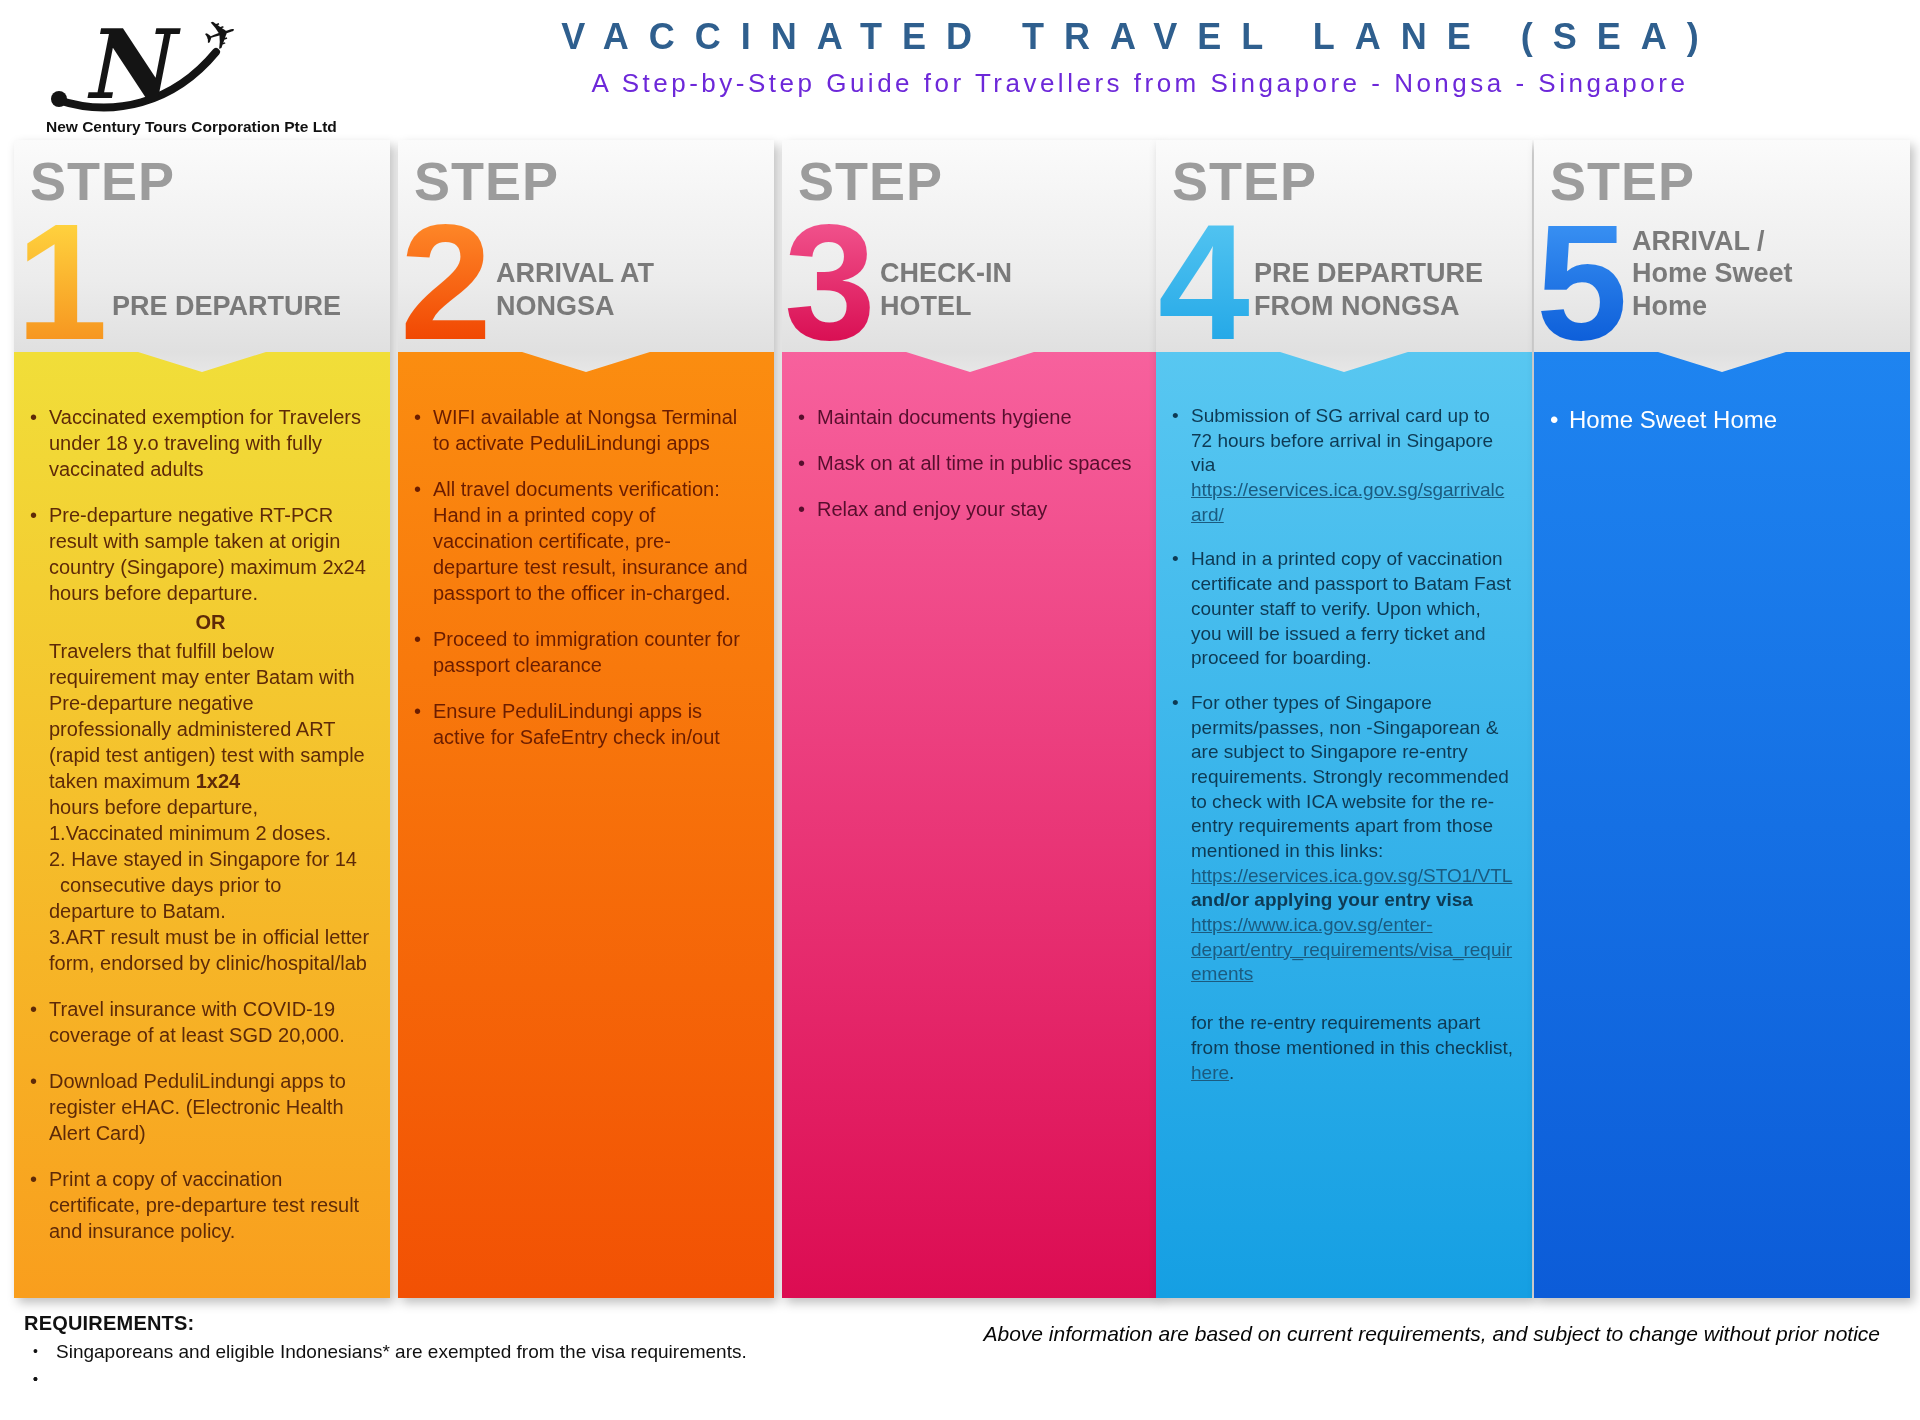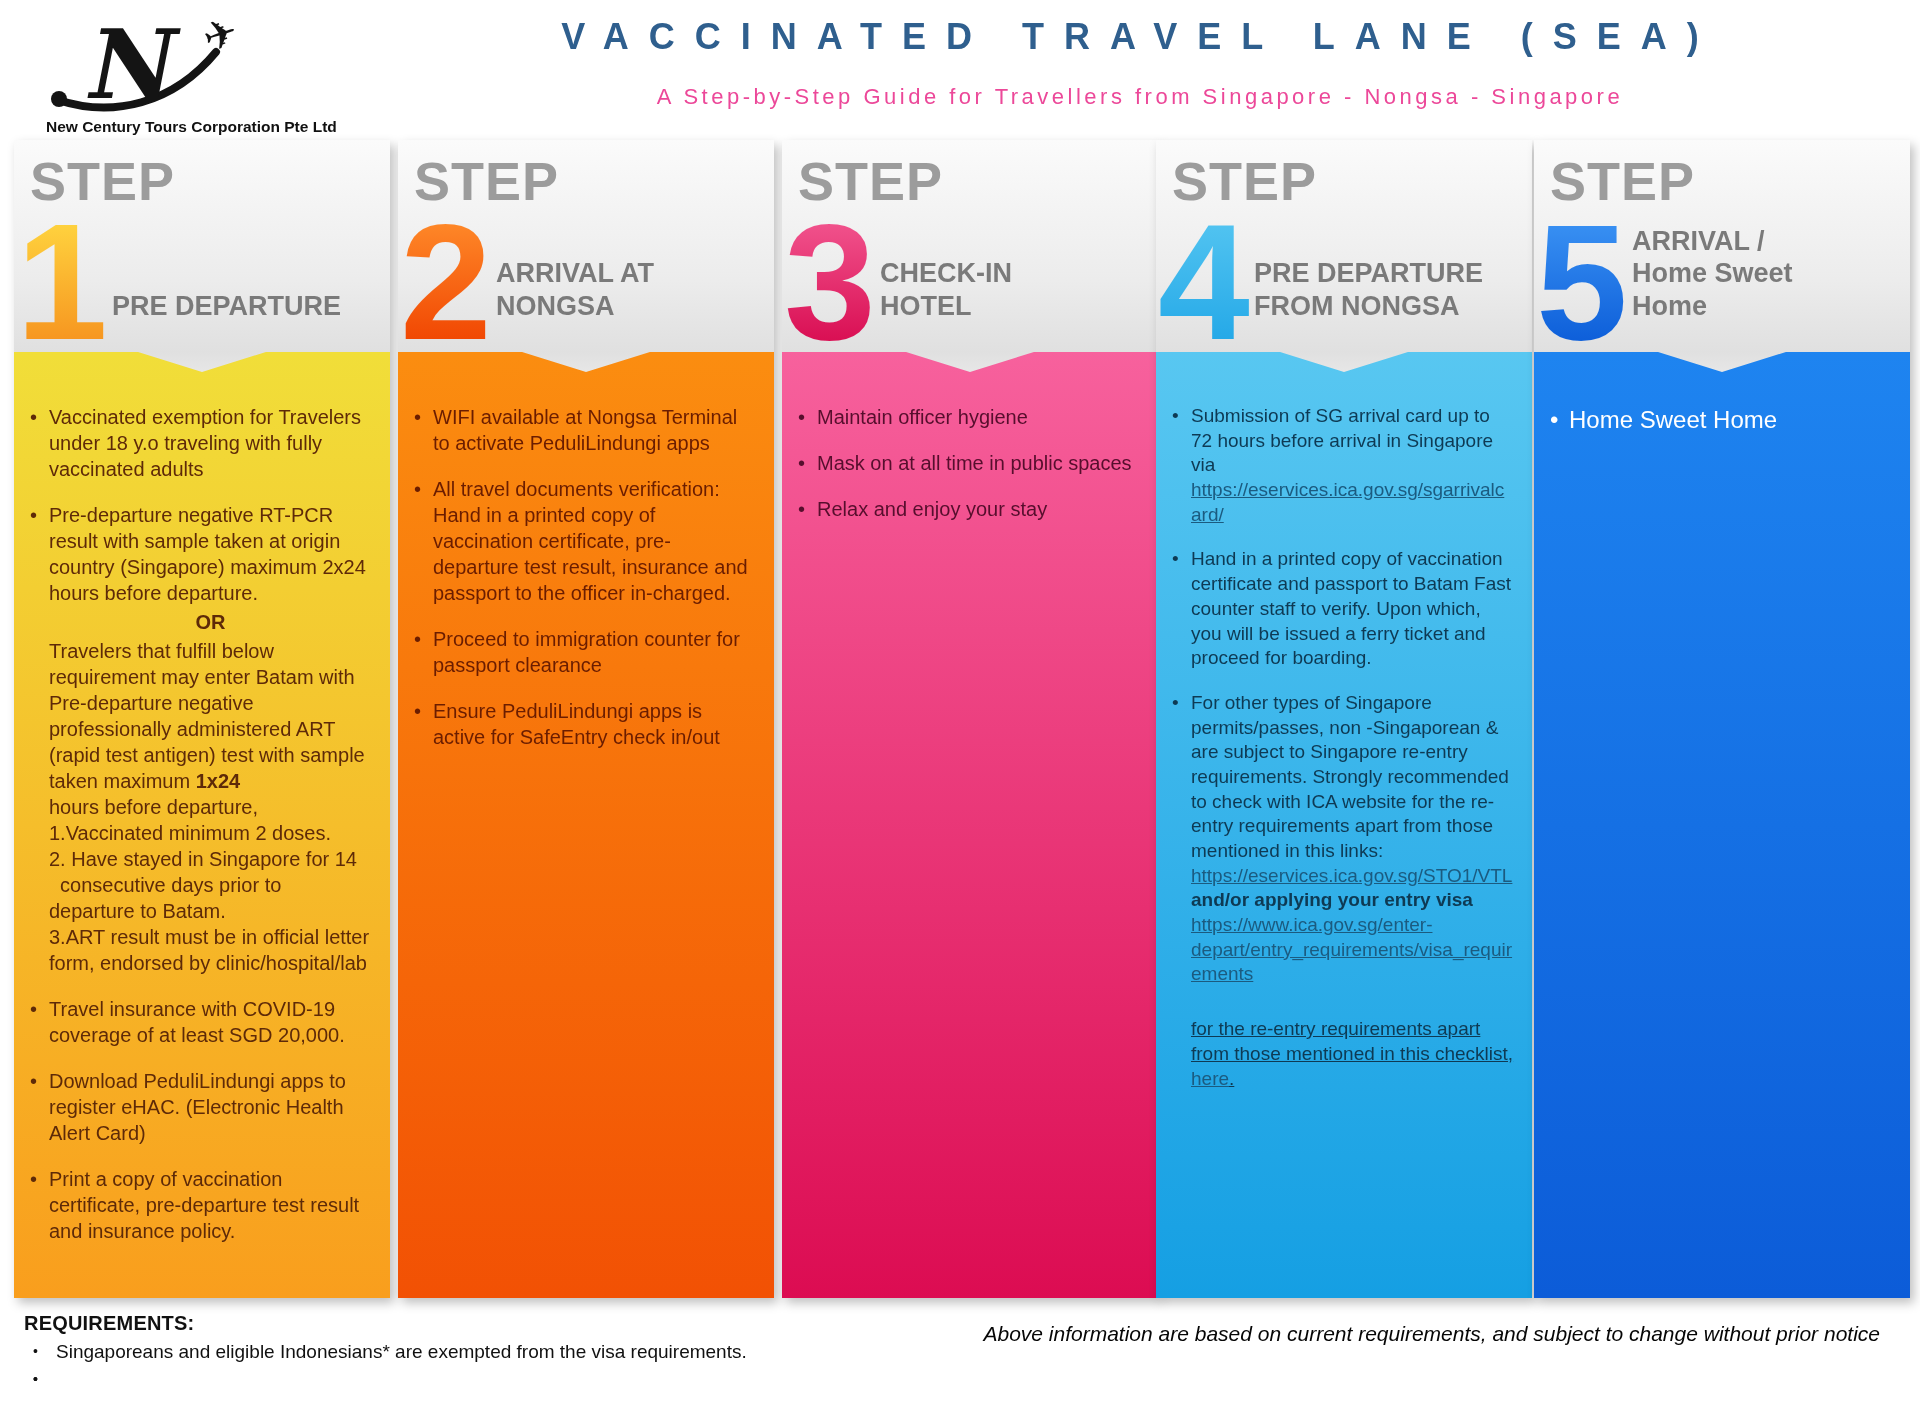--- a/index.html
+++ b/index.html
@@ -6,21 +6,21 @@
   body{
     width:1920px;height:1420px;position:relative;overflow:hidden;
     background:#ffffff;font-family:"Liberation Sans",sans-serif;
   }
   
   .logo-wrap{position:absolute;left:38px;top:2px;width:300px;}
   .company{position:absolute;left:46px;top:118px;width:300px;
     font-size:15.5px;font-weight:700;color:#111;}
   .title-block{position:absolute;left:370px;top:16px;width:1540px;text-align:center;}
   .main-title{font-size:36px;font-weight:700;letter-spacing:20px;color:#2F5F8E;white-space:nowrap;}
-  .sub-title{margin-top:26px;font-size:22px;letter-spacing:3.5px;color:#ec4899;white-space:nowrap;}
+  .sub-title{margin-top:10px;font-size:26px;letter-spacing:3.5px;color:#6d28d9;white-space:nowrap;}
   
   .card{
     position:absolute;top:140px;height:1158px;width:376px;
     background:linear-gradient(180deg,#FBFBFB 0px,#ECECEC 140px,#E0E0E0 212px,#E9E9E9 240px,#ECECEC 100%);
     box-shadow:4px 5px 10px rgba(0,0,0,.25);
   }
   .hdr{position:absolute;top:0;left:0;right:0;height:212px;}
   .step-label{position:absolute;top:10px;left:16px;font-size:54px;font-weight:700;
     color:#9C9C9C;letter-spacing:1px;}
   .step-number{
@@ -34,21 +34,21 @@
     position:absolute;top:212px;left:0;right:0;bottom:0;
     background:linear-gradient(180deg,var(--panel-top),var(--panel-bottom));
     clip-path:polygon(0 0,33% 0,50% 20px,67% 0,100% 0,100% 100%,0 100%);
     color:var(--text);
   }
   .panel-content{padding:52px 18px 0 16px;font-size:var(--fs);line-height:1.3;}
   .blk{position:relative;padding-left:19px;margin:0 0 20px 0;}
   .blk .dot{position:absolute;left:0;top:0;}
   .blk.center{text-align:center;font-weight:700;}
   .blk.tight{margin-bottom:3px;}
-  .blk.gap{margin-top:30px;text-decoration:underline;}
+  .blk.gap{margin-top:24px;}
   .b{font-weight:700;}
   .lnk{color:var(--link,#1B5B80);text-decoration:underline;overflow-wrap:anywhere;cursor:pointer;}
   
   .footer{position:absolute;left:24px;top:1312px;width:1100px;color:#111;}
   .req-title{font-size:20px;font-weight:700;letter-spacing:.2px;}
   .req{font-size:19px;margin-top:6px;padding-left:32px;position:relative;}
   .rdot{position:absolute;left:9px;top:2px;font-size:14px;}
   .disclaimer{position:absolute;right:40px;top:1322px;font-size:21px;font-style:italic;color:#060606;}
 </style>
 </head>
@@ -106,21 +106,21 @@
   </div>
 
   <div class="card" style="left: 782px; --num-top: #F2568F; --num-bottom: #D80B50; --panel-top: #F7619D; --panel-bottom: #DC0C52; --text: #570E2D; --link: #570E2D; --fs: 20px;">
     <div class="hdr">
       <div class="step-label">STEP</div>
       <div class="step-number">3</div>
       <div class="step-title"><span>CHECK-IN</span><br><span>HOTEL</span></div>
     </div>
     <div class="panel">
       <div class="panel-content">
-          <div class="blk bullet"><span class="dot">•</span><span>Maintain officer hygiene</span></div>
+          <div class="blk bullet"><span class="dot">•</span><span>Maintain documents hygiene</span></div>
           <div class="blk bullet"><span class="dot">•</span><span>Mask on at all time in public spaces</span></div>
           <div class="blk bullet"><span class="dot">•</span><span>Relax and enjoy your stay</span></div>
         </div>
     </div>
   </div>
 
   <div class="card" style="left: 1156px; --num-top: #54C5F1; --num-bottom: #22A7E7; --panel-top: #58C7F1; --panel-bottom: #159FE3; --text: #0E3A54; --link: #1B5B80; --fs: 19px;">
     <div class="hdr">
       <div class="step-label">STEP</div>
       <div class="step-number">4</div>

